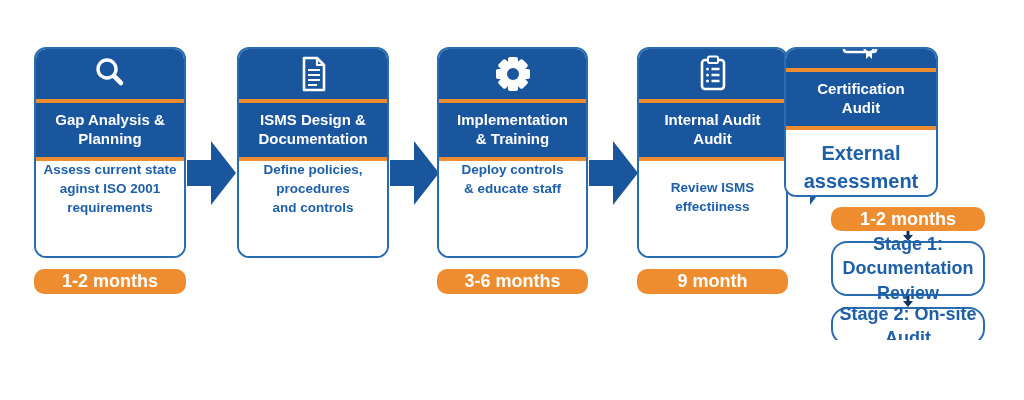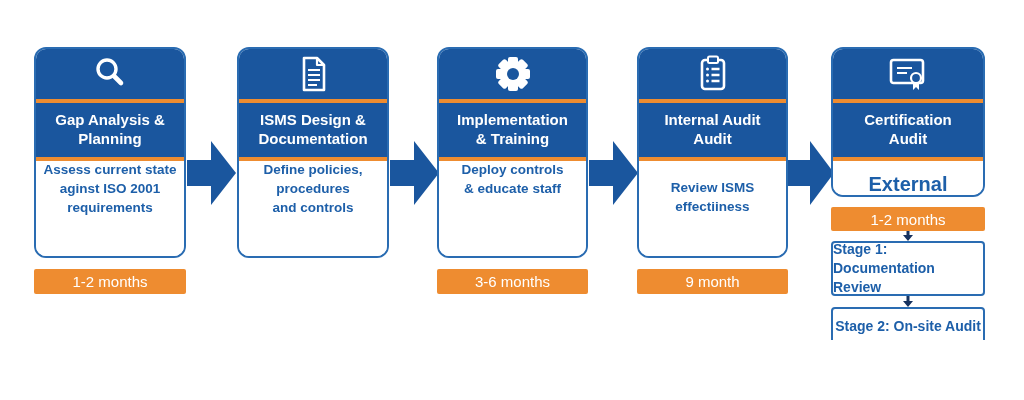--- a/index.html
+++ b/index.html
@@ -40,32 +40,32 @@
     padding:7px 2px 9px 2px;
   }
   .card-body{flex:1;background:#ffffff;}
   .card-desc{
     color:var(--text-blue);font-size:13.5px;font-weight:bold;line-height:1.4;
     text-align:center;white-space:pre-line;
   }
   .card-desc.single{padding-top:9px;font-size:20px;}
   .badge{
     position:absolute;height:25px;
-    background:var(--orange);border-radius:2px;
-    color:#ffffff;font-weight:normal;font-size:15px;
+    background:var(--orange);border-radius:10px;
+    color:#ffffff;font-weight:bold;font-size:18px;
     display:flex;align-items:center;justify-content:center;
   }
   .flow-arrow{position:absolute;top:140px;}
   .substage{
     position:absolute;box-sizing:border-box;
-    border:2px solid var(--blue-border);border-radius:4px;
-    background:#ffffff;
-    color:var(--text-blue);font-weight:bold;font-size:14px;line-height:1.35;
+    border:2px solid var(--blue-border);border-radius:16px;
+    background:#ffffff;
+    color:var(--text-blue);font-weight:bold;font-size:18px;line-height:1.35;
     display:flex;align-items:center;justify-content:center;
-    white-space:pre-line;
+    text-align:center;white-space:pre-line;
   }
   .mini-arrow{position:absolute;}
 </style>
 </head>
 <body>
 
 <div class="canvas">
 
   <div class="card" style="left:34px;width:152px;height:211px;">
     <div class="card-head">
@@ -173,21 +173,21 @@
       <div class="card-desc">Review ISMS
 effectiiness</div>
     </div>
   </div>
   <div class="badge" style="left:637px;top:269px;width:151px;">9 month</div>
 
   <svg class="flow-arrow" style="left:788px;" width="47" height="66" viewBox="0 0 47 66">
     <polygon points="0,20 22,20 22,1 46,33 22,65 22,46 0,46" fill="#1a569e"></polygon>
   </svg>
 
-  <div class="card" style="left:831px;width:154px;height:150px;">
+  <div class="card" style="left:784px;width:154px;height:150px;justify-content:flex-end;">
     <div class="card-head">
       <div class="icon-area">
         <svg width="44" height="40" viewBox="0 0 44 40">
           <rect x="5" y="6" width="32" height="23" rx="2.5" fill="none" stroke="#ffffff" stroke-width="2.6"></rect>
           <line x1="11" y1="14" x2="26" y2="14" stroke="#ffffff" stroke-width="2.2"></line>
           <line x1="11" y1="19" x2="21" y2="19" stroke="#ffffff" stroke-width="2.2"></line>
           <circle cx="30" cy="24" r="5" fill="#1a569e" stroke="#ffffff" stroke-width="2.2"></circle>
           <path d="M27,28 l0,8 3,-3 3,3 0,-8 z" fill="#ffffff"></path>
         </svg>
       </div>

